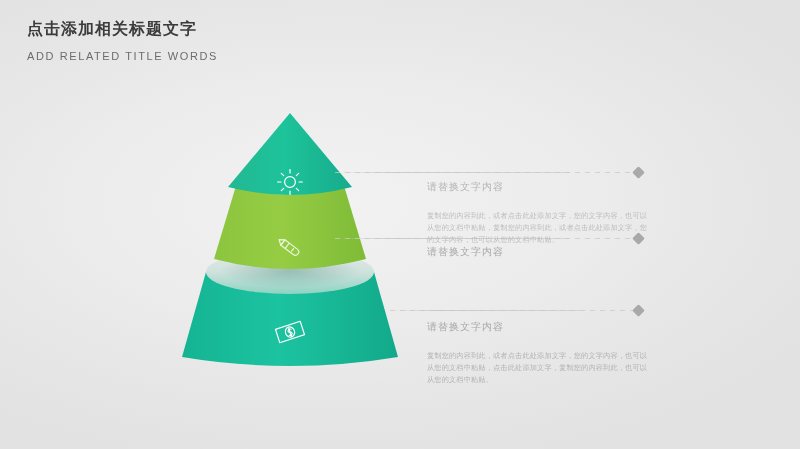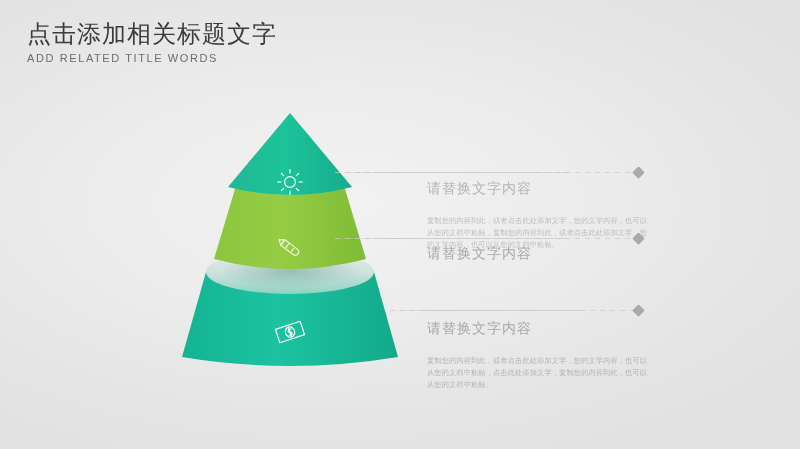--- a/index.html
+++ b/index.html
@@ -10,26 +10,26 @@
   }
   #slide{
     position:relative;width:800px;height:449px;
     background:
       radial-gradient(ellipse 70% 60% at 42% 45%, #f2f2f2 0%, #ececec 45%, #e6e6e6 75%, #e2e2e2 100%);
   }
 
   
   .header{position:absolute;left:27px;top:20px;}
   .title-cn{
-    font-size:24px;font-weight:normal;color:#3b3b3b;
+    font-size:16px;font-weight:bold;color:#3b3b3b;
     letter-spacing:1px;line-height:1.15;white-space:nowrap;
   }
   .title-en{
     font-size:11px;color:#6c6c6c;letter-spacing:1.6px;
-    margin-top:4px;white-space:nowrap;
+    margin-top:12px;white-space:nowrap;
   }
 
   
   .pyramid{position:absolute;left:170px;top:95px;width:240px;height:290px;}
   .pyramid svg{display:block;}
 
   
   .ico{position:absolute;pointer-events:none;}
   .ico svg{display:block;overflow:visible;}
 
@@ -48,22 +48,22 @@
   .diamond{
     position:absolute;width:9px;height:9px;
     background:#a9a9a9;
     transform:rotate(45deg);
     border-radius:1.5px;
   }
 
   
   .block{position:absolute;width:225px;}
   .block .bt{
-    font-size:14px;color:#b4b4b4;letter-spacing:1px;
-    line-height:1.3;white-space:nowrap;font-family:Liberation Mono, monospace;
+    font-size:10px;color:#b4b4b4;letter-spacing:1px;
+    line-height:1.3;white-space:nowrap;
   }
   .block.b2 .bt,.block.b3 .bt{color:#a8a8a8;}
   .block .bd{
     margin-top:17px;
     font-size:7.2px;color:#bdbdbd;line-height:1.65;
     letter-spacing:.15px;
   }
   .block.b2 .bd,.block.b3 .bd{color:#b3b3b3;}
 </style>
 </head>

